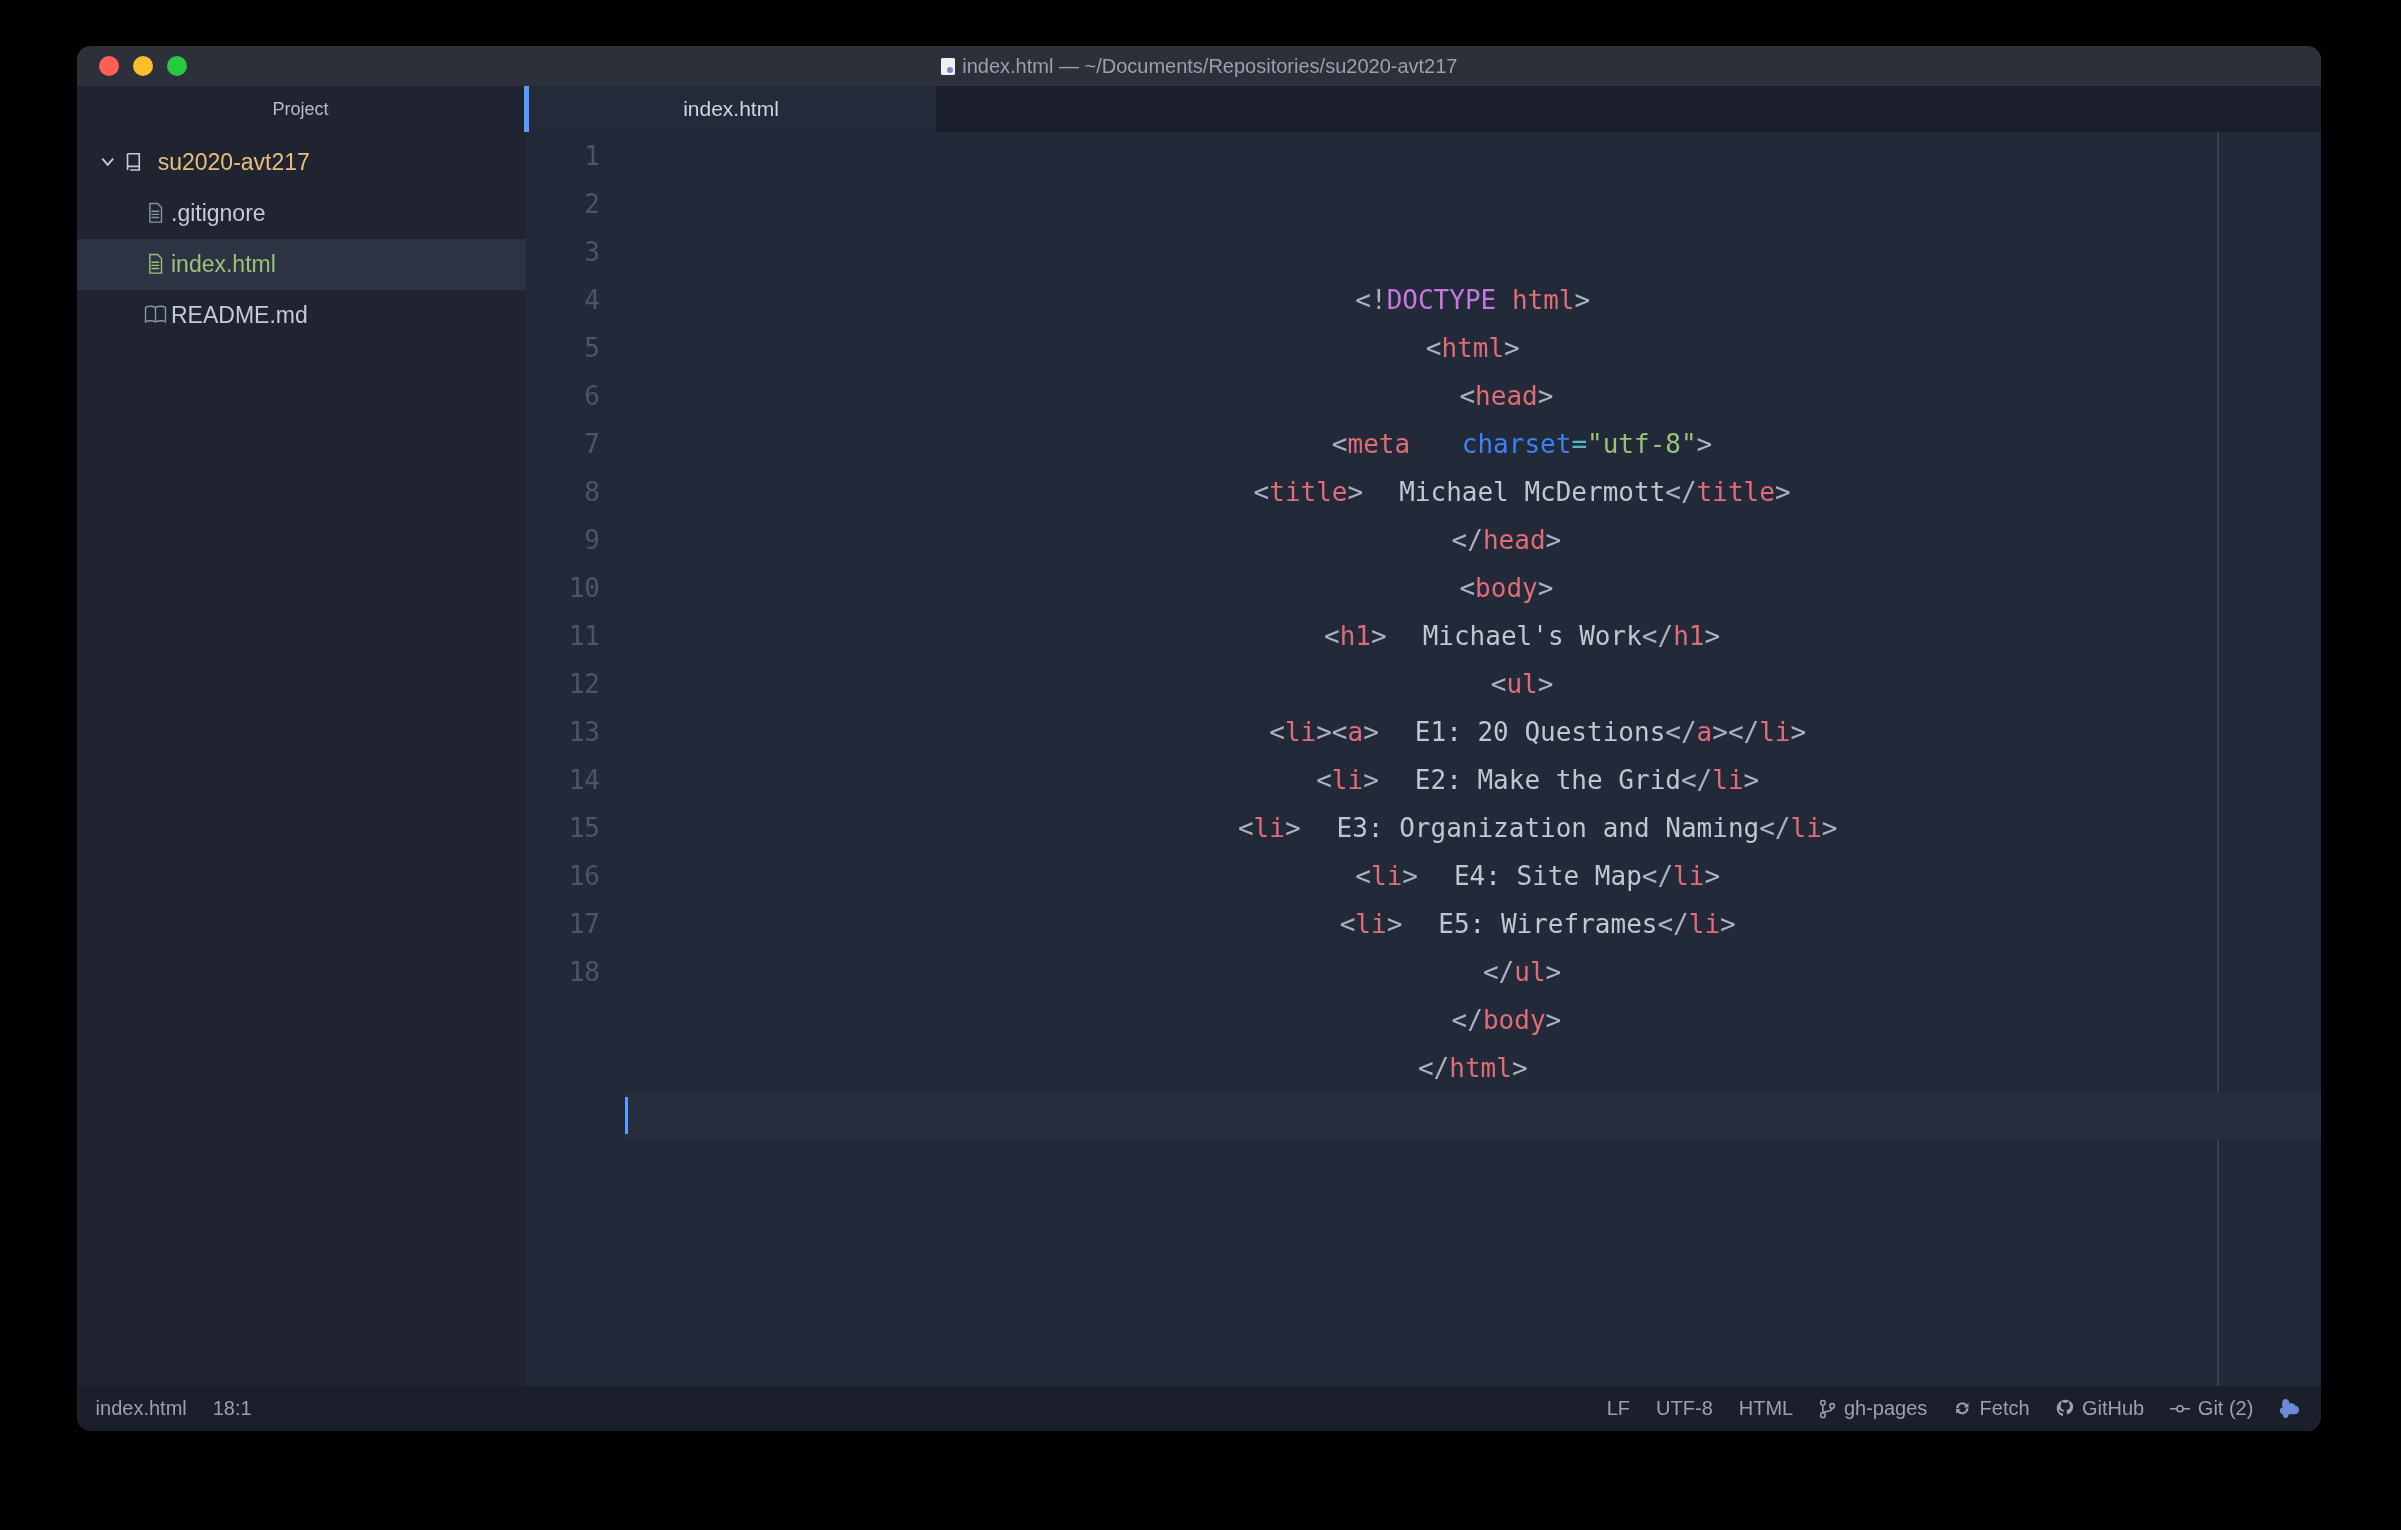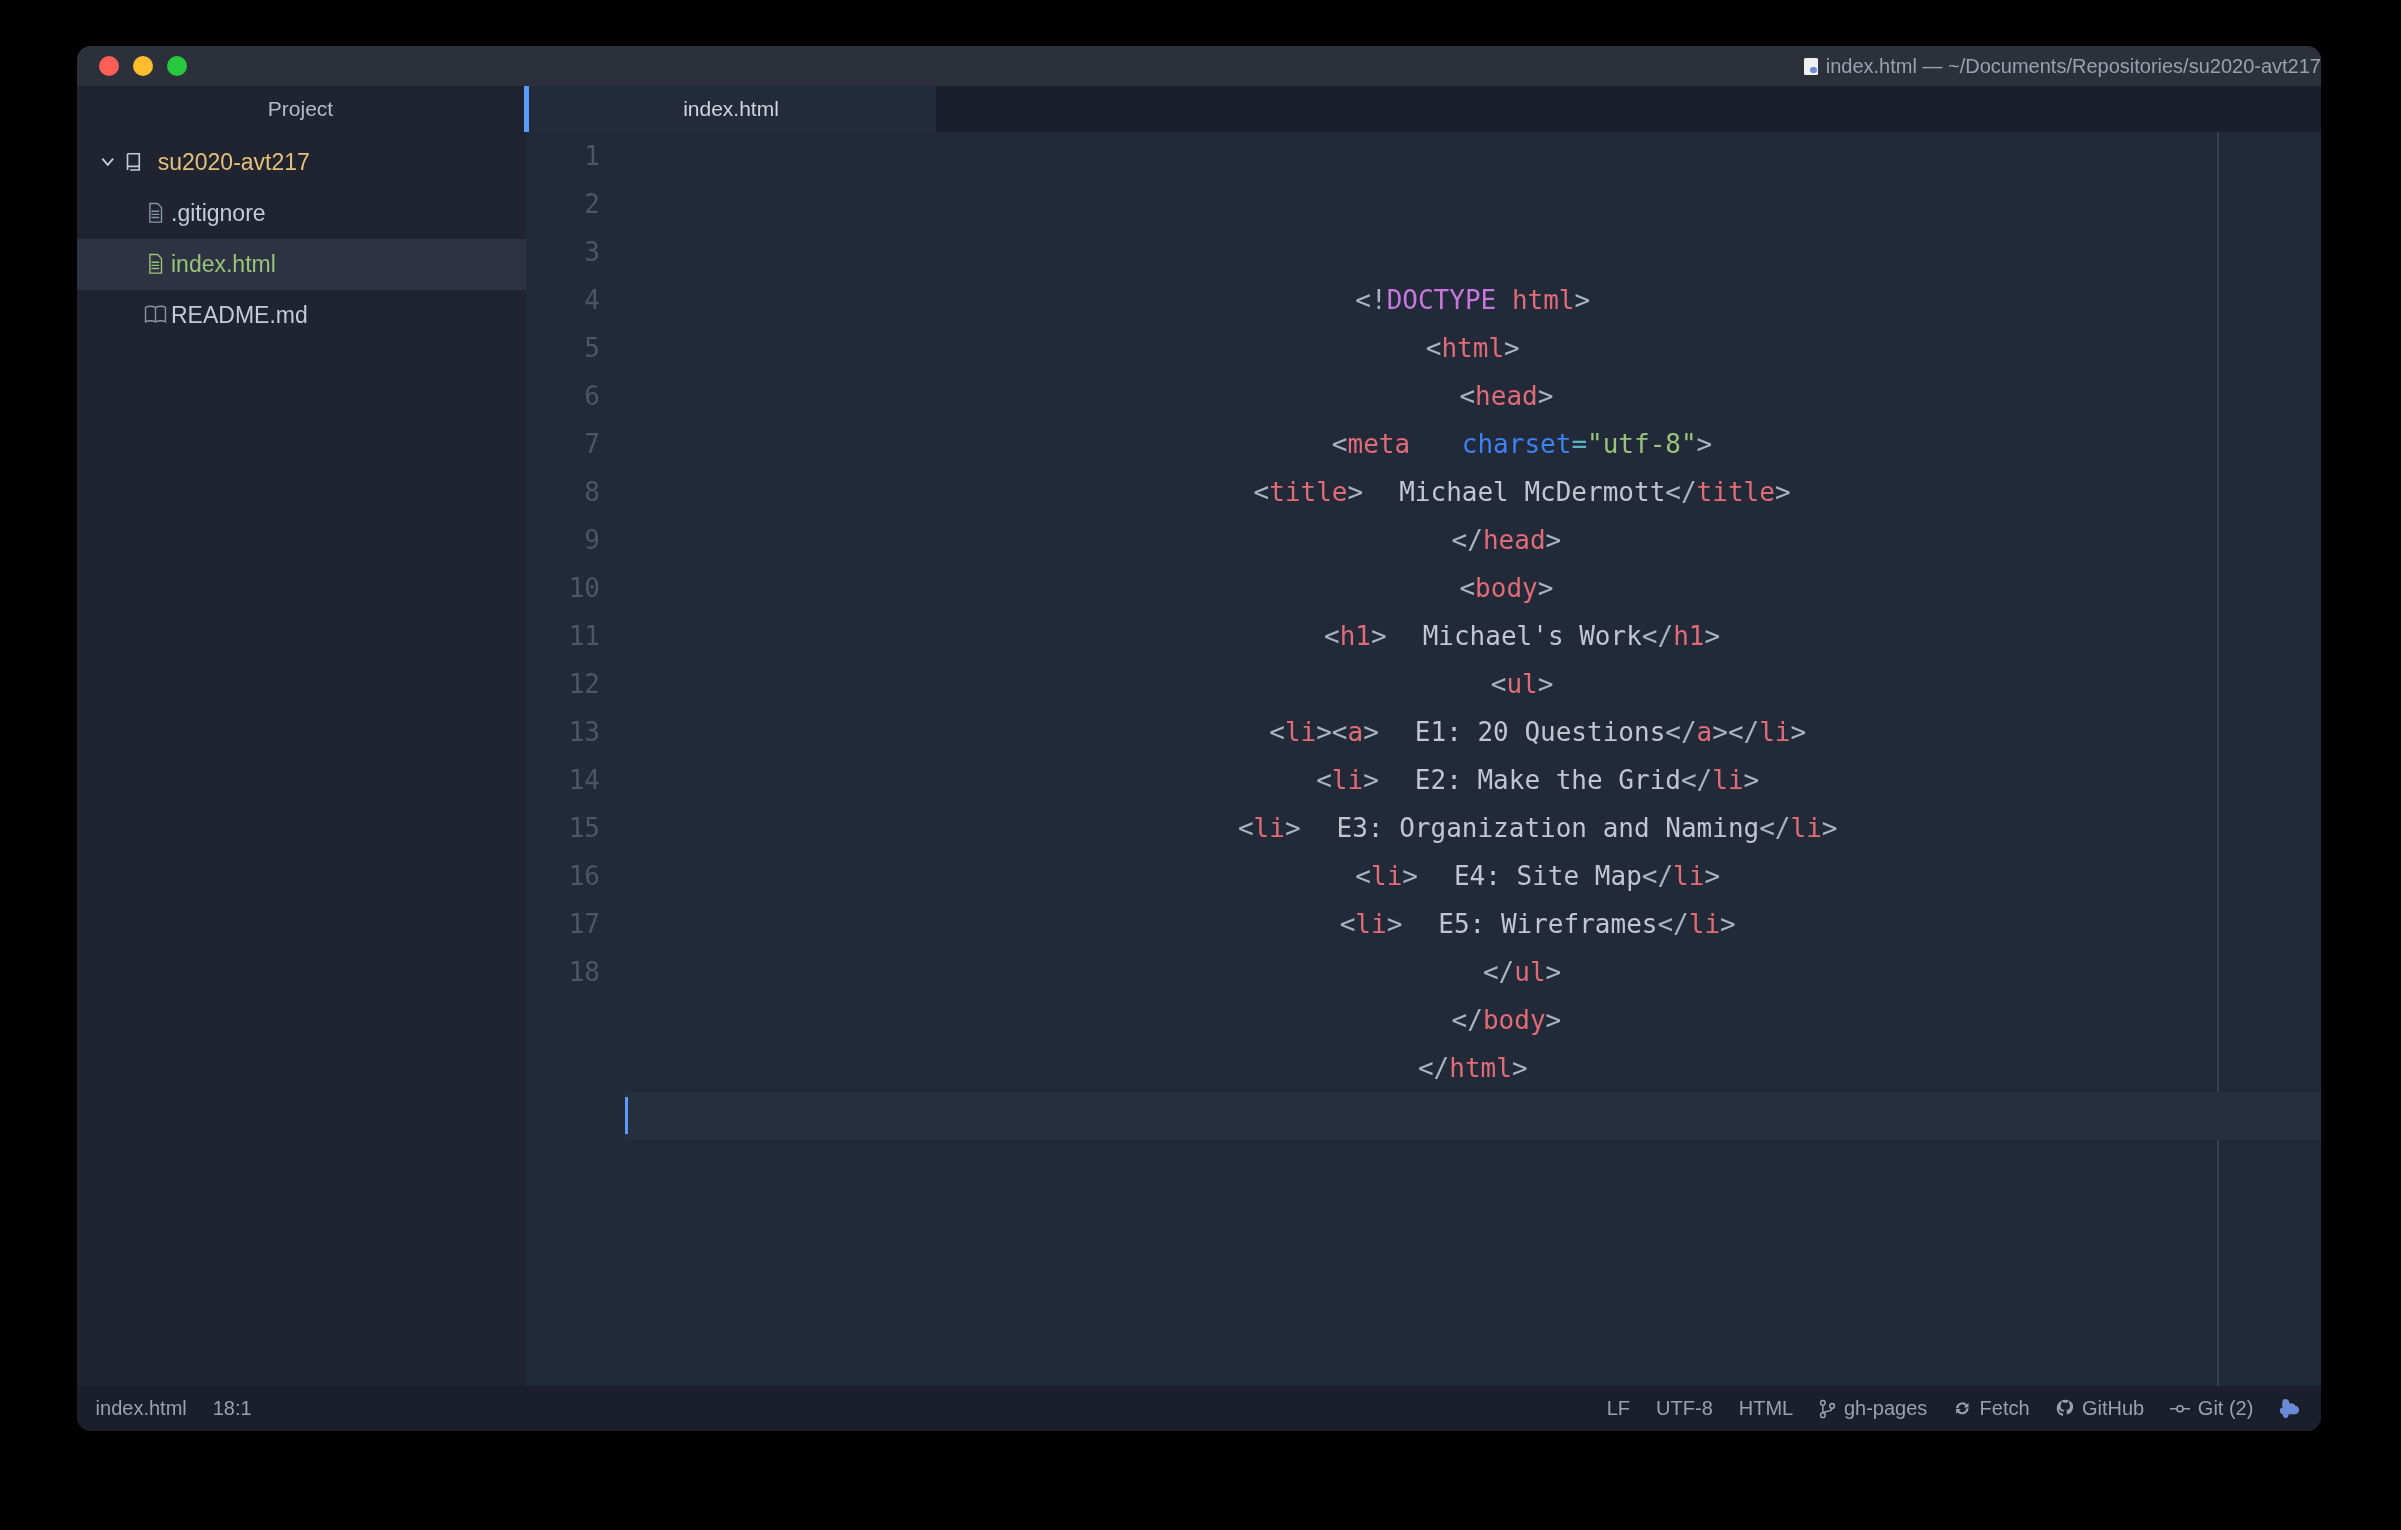--- a/index.html
+++ b/index.html
@@ -41,21 +41,21 @@
     width: 20px;
     height: 20px;
     border-radius: 50%;
   }
   .tl.red { background: #ff5f56; }
   .tl.yellow { background: #ffbd2e; }
   .tl.green { background: #27c93f; }
   .titlebar-center {
     position: absolute;
     left: 0; right: 0;
-    text-align: right;
+    text-align: center;
     pointer-events: none;
   }
   .titlebar-center-inner {
     display: inline-flex;
     align-items: center;
     gap: 7.7px;
     color: #9aa0ac;
     font-size: 20px;
     font-weight: 400;
   }
@@ -87,21 +87,21 @@
     display: flex;
     flex-direction: column;
     flex-shrink: 0;
   }
   .sidebar-header {
     height: 46px;
     display: flex;
     align-items: center;
     justify-content: center;
     color: #b5bbc9;
-    font-size: 21px;
+    font-size: 18px;
     border-right: 2.3px solid #5a9bff;
   }
   .tree {
     padding-top: 4.6px;
     font-size: 23px;
   }
   .tree-row {
     display: flex;
     align-items: center;
     height: 51px;

